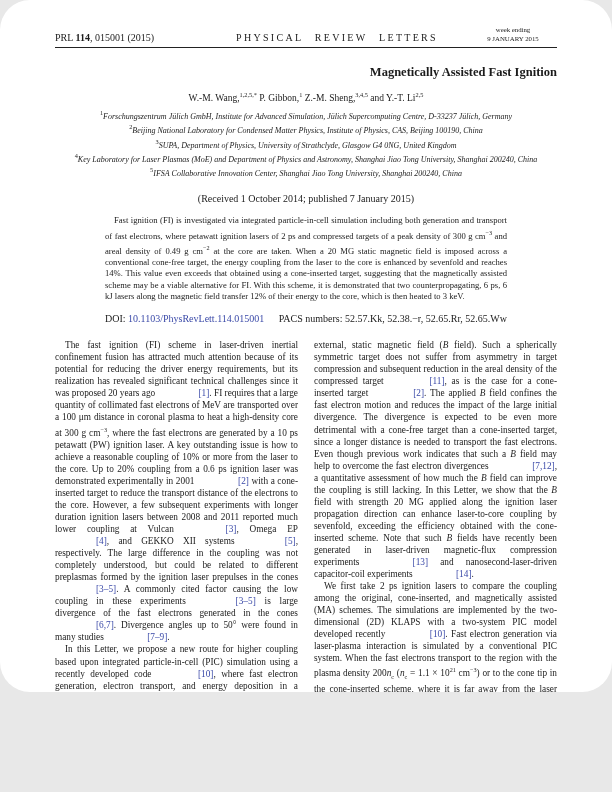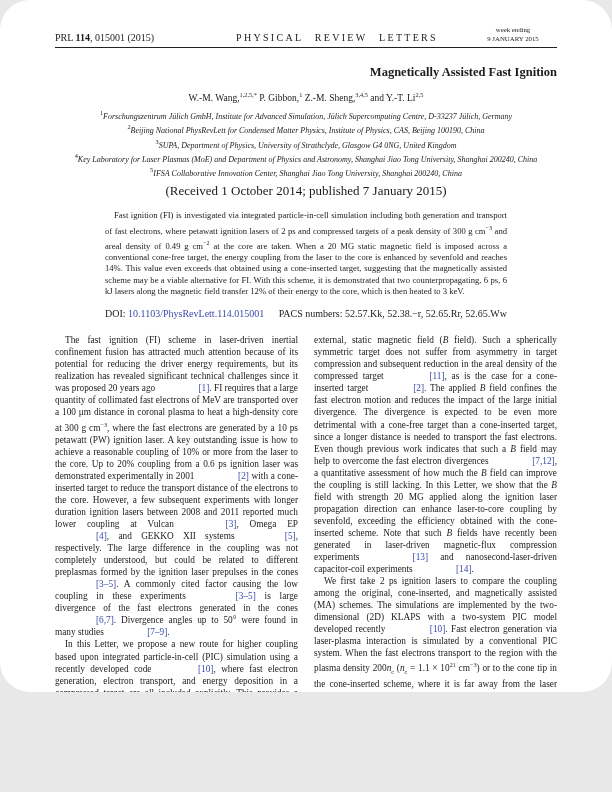--- a/index.html
+++ b/index.html
@@ -18,21 +18,21 @@
   .jname { font-size:10px; letter-spacing:2.3px; word-spacing:7px; text-align:center; flex:1; }
   .week  { font-size:6.8px; text-align:center; width:88px; line-height:8.5px; }
   .rule  { border-bottom:1px solid #222; margin-top:4px; }
 
   
   .title   { font-size:12.5px; font-weight:bold; text-align:right; margin:17px 0 0 0; }
   .authors { font-size:9.5px; text-align:center; margin-top:11px; }
   .authors sup, .affil sup { font-size:6.3px; }
   .affils  { margin-top:5px; }
   .affil   { font-size:8px; text-align:center; line-height:10.6px; }
-  .received{ font-size:13px; text-align:center; margin-top:4px; }
+  .received{ font-size:10px; text-align:center; margin-top:14px; }
 
   
   .abstract { margin:11px 50px 0 50px; font-size:8.6px; line-height:11.3px;
               text-align:justify; text-indent:9px; }
   .abstract sup, .bp sup { font-size:6.2px; }
   .bp sub { font-size:6.2px; }
 
   .doi-row { display:flex; justify-content:space-between; margin:11px 50px 0 50px;
              font-size:10px; }
   .link { color:var(--link,#3a49a8); cursor:pointer; }
@@ -65,21 +65,21 @@
       </div>
     </div>
     <div class="rule"></div>
 
     <h1 class="title">Magnetically Assisted Fast Ignition</h1>
 
     <div class="authors">W.-M. Wang,<sup>1,2,5,*</sup> P. Gibbon,<sup>1</sup> Z.-M. Sheng,<sup>3,4,5</sup> and Y.-T. Li<sup>2,5</sup></div>
 
     <div class="affils">
         <div class="affil"><sup>1</sup><i>Forschungszentrum Jülich GmbH, Institute for Advanced Simulation, Jülich Supercomputing Centre, D-33237 Jülich, Germany</i></div>
-        <div class="affil"><sup>2</sup><i>Beijing National PhysRevLett for Condensed Matter Physics, Institute of Physics, CAS, Beijing 100190, China</i></div>
+        <div class="affil"><sup>2</sup><i>Beijing National Laboratory for Condensed Matter Physics, Institute of Physics, CAS, Beijing 100190, China</i></div>
         <div class="affil"><sup>3</sup><i>SUPA, Department of Physics, University of Strathclyde, Glasgow G4 0NG, United Kingdom</i></div>
         <div class="affil"><sup>4</sup><i>Key Laboratory for Laser Plasmas (MoE) and Department of Physics and Astronomy, Shanghai Jiao Tong University, Shanghai 200240, China</i></div>
         <div class="affil"><sup>5</sup><i>IFSA Collaborative Innovation Center, Shanghai Jiao Tong University, Shanghai 200240, China</i></div>
       </div>
 
     <div class="received">(Received 1 October 2014; published 7 January 2015)</div>
 
     <div class="abstract">Fast ignition (FI) is investigated via integrated particle-in-cell simulation including both generation and transport of fast electrons, where petawatt ignition lasers of 2 ps and compressed targets of a peak density of 300 g cm<sup>−3</sup> and areal density of 0.49 g cm<sup>−2</sup> at the core are taken. When a 20 MG static magnetic field is imposed across a conventional cone-free target, the energy coupling from the laser to the core is enhanced by sevenfold and reaches 14%. This value even exceeds that obtained using a cone-inserted target, suggesting that the magnetically assisted scheme may be a viable alternative for FI. With this scheme, it is demonstrated that two counterpropagating, 6 ps, 6 kJ lasers along the magnetic field transfer 12% of their energy to the core, which is then heated to 3 keV.</div>
 
     <div class="doi-row">

